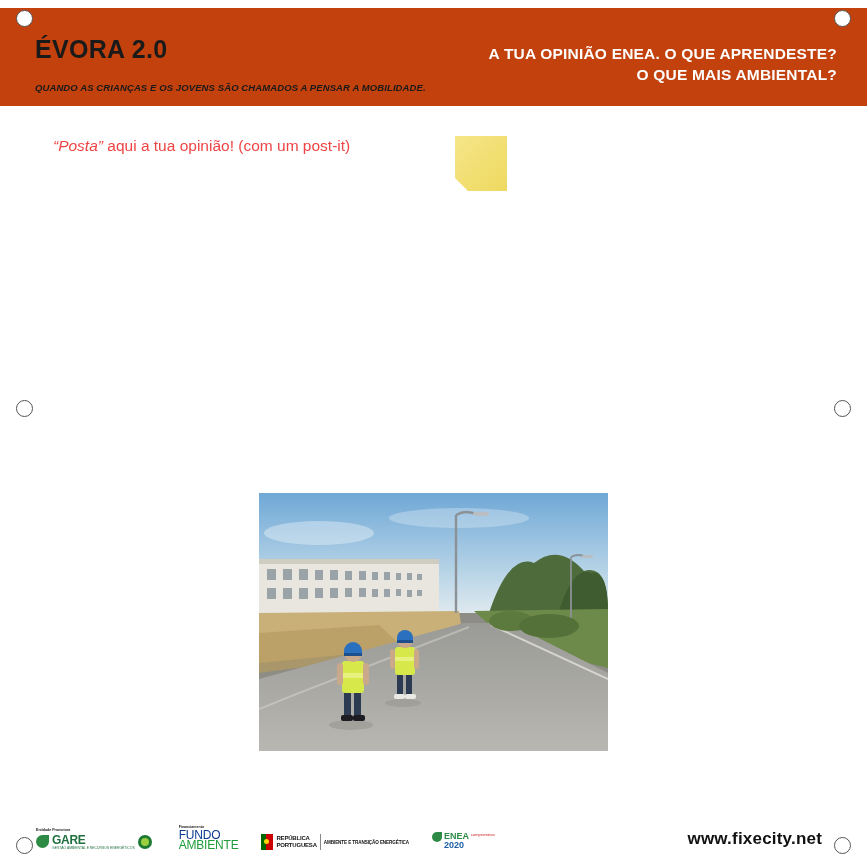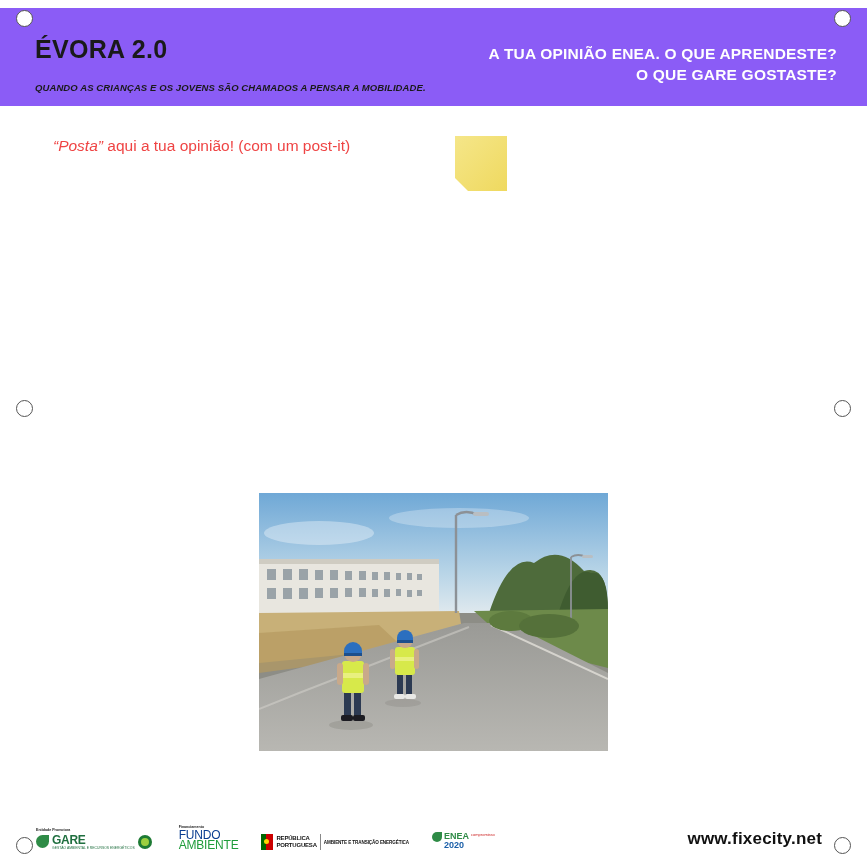--- a/index.html
+++ b/index.html
@@ -15,21 +15,21 @@
     overflow: hidden;
   }
 
   
   .header {
     position: absolute;
     left: 0;
     top: 8px;
     width: 867px;
     height: 98px;
-    background: #8b5cf6;
+    background: #c2410c;
   }
   .header-inner {
     position: absolute;
     left: 35px;
     top: 0;
     right: 30px;
     height: 100%;
   }
   .brand-title {
     position: absolute;
@@ -243,21 +243,21 @@
 </style>
 </head>
 <body>
 
 <div class="header">
   <div class="header-inner">
     <div class="brand-title">ÉVORA 2.0</div>
     <div class="brand-sub">QUANDO AS CRIANÇAS E OS JOVENS SÃO CHAMADOS A PENSAR A MOBILIDADE.</div>
     <div class="header-question">
       <div>A TUA OPINIÃO ENEA. O QUE APRENDESTE?</div>
-      <div>O QUE GARE GOSTASTE?</div>
+      <div>O QUE MAIS AMBIENTAL?</div>
     </div>
   </div>
 </div>
 
 <div class="hole tl"></div>
 <div class="hole tr"></div>
 <div class="hole ml"></div>
 <div class="hole mr"></div>
 <div class="hole bl"></div>
 <div class="hole br"></div>

